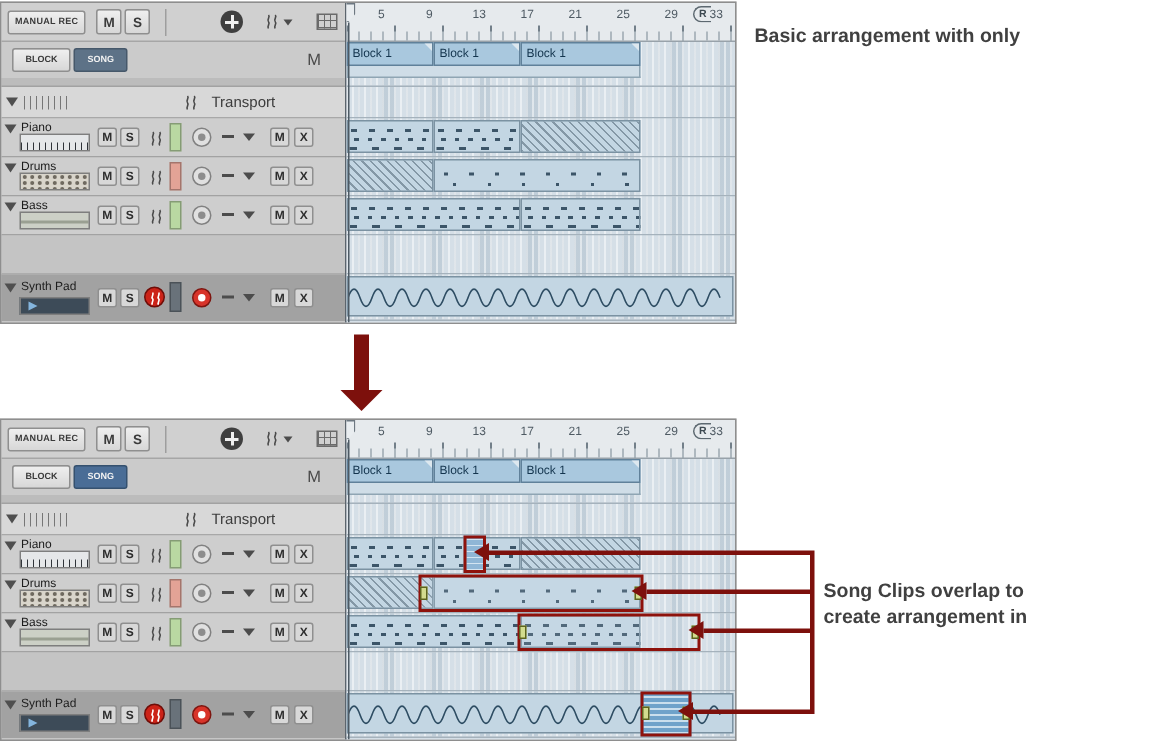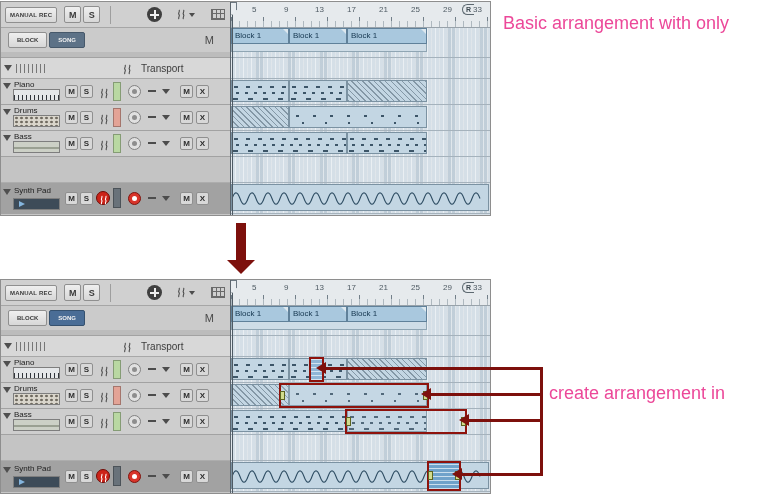--- a/index.html
+++ b/index.html
@@ -147,21 +147,21 @@
   .sp { left:78px; width:15px; background-color:#8fb6d6;
         background-image:repeating-linear-gradient(0deg,rgba(240,248,252,.7) 0 1px,transparent 1px 4px); }
   .sd { left:48px; width:150px; }
   .sb { left:114px; width:122px; }
   .ss { left:196px; width:34px; background-color:#6fa2ca;
         background-image:repeating-linear-gradient(0deg,rgba(240,248,252,.7) 0 1px,transparent 1px 4px); }
   .handle { position:absolute; width:5px; height:9px; background:#d2dc8e; border:1px solid #5c641f; top:50%; margin-top:-5px; z-index:5; }
   .hl { left:-1px; } .hr { right:-1px; }
 
   
-  .annot { position:absolute; color:#ec4899; font-weight:normal; font-size:18px; line-height:17px; z-index:30; }
+  .annot { position:absolute; color:#404040; font-weight:bold; font-size:13px; line-height:17px; z-index:30; }
   .annot-top { left:503px; top:15px; }
   .annot-bottom { left:549px; top:385px; }
   .pt-arrow { position:absolute; height:3px; background:#7d100c; z-index:25; }
   .pt-arrow::before { content:""; position:absolute; left:-10px; top:-5px; width:0; height:0;
     border-top:6px solid transparent; border-bottom:6px solid transparent; border-right:10px solid #7d100c; }
   .ar1 { left:326px; top:367px; width:214px; }
   .ar2 { left:431px; top:393px; width:109px; }
   .ar3 { left:469px; top:419px; width:71px; }
   .ar4 { left:462px; top:473px; width:78px; }
   .vconn { position:absolute; left:540px; top:367px; width:3px; height:109px; background:#7d100c; z-index:25; }
@@ -497,20 +497,21 @@
       <span class="lmark"></span>
       <span class="playline"></span>
     </div>
   </section>
 
   <div class="annot annot-top">
     <div>Basic arrangement with only</div>
   </div>
 
   <div class="annot annot-bottom">
+    <div>Song Clips overlap to</div>
     <div>create arrangement in</div>
   </div>
 
   <div class="pt-arrow ar1"></div>
   <div class="pt-arrow ar2"></div>
   <div class="pt-arrow ar3"></div>
   <div class="pt-arrow ar4"></div>
   <div class="vconn"></div>
 
 </div>

